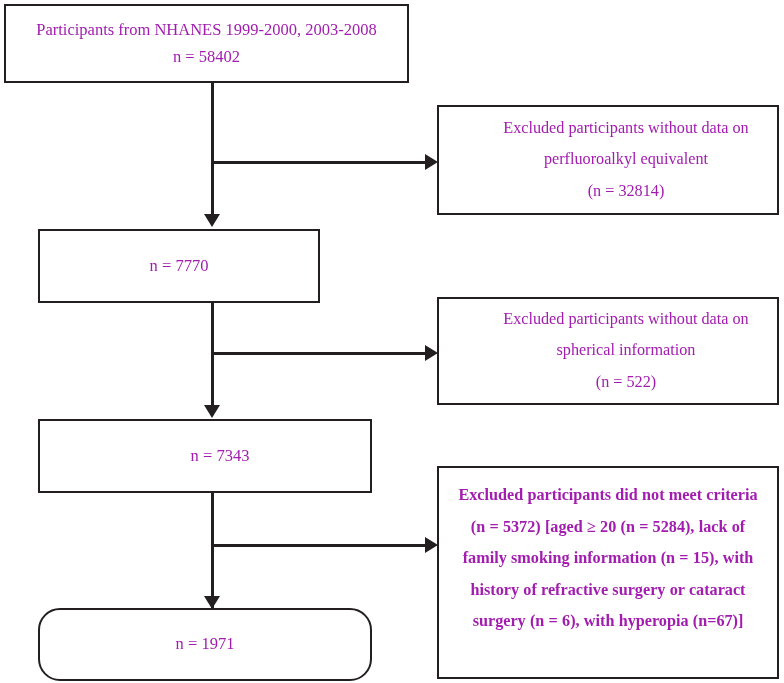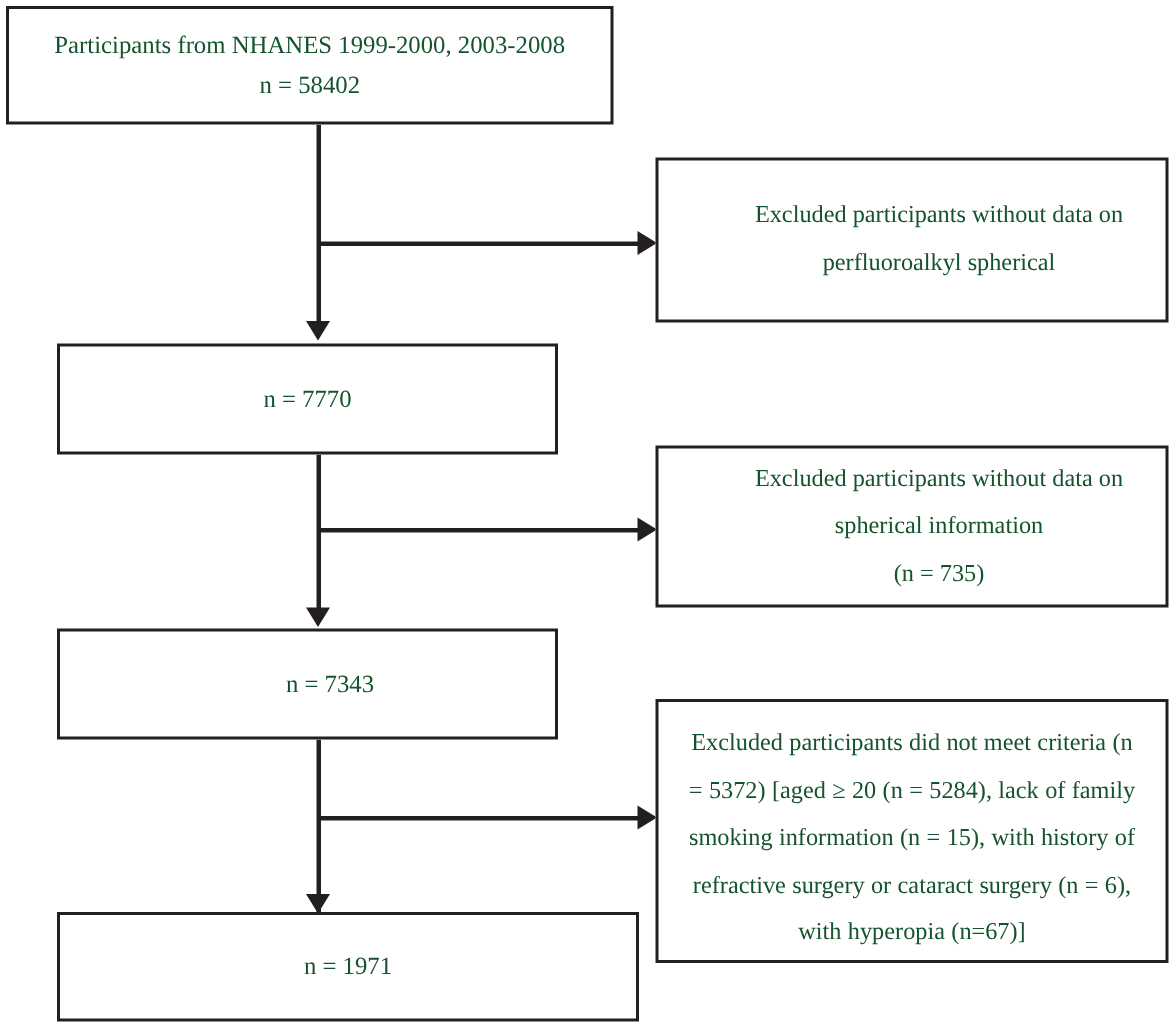--- a/index.html
+++ b/index.html
@@ -6,21 +6,21 @@
     margin: 0;
     padding: 0;
     background: #ffffff;
   }
   #flowchart-canvas {
     position: relative;
     width: 784px;
     height: 683px;
     background: #ffffff;
     font-family: "Liberation Serif", "DejaVu Serif", serif;
-    color: #14532d;
+    color: #a21caf;
     overflow: hidden;
   }
 
   
   .node {
     position: absolute;
     box-sizing: border-box;
     border: 2.5px solid #231f20;
     background: #ffffff;
     display: flex;
@@ -100,50 +100,51 @@
   </div>
 
   <div class="conn conn--v" style="left:211px; top:83px; width:3px; height:133px;"></div>
   <div class="arrow arrow--down" style="left:204px; top:214px;"></div>
 
   <div class="conn conn--h" style="left:213px; top:161px; width:215px; height:3px;"></div>
   <div class="arrow arrow--right" style="left:425px; top:154px;"></div>
 
   <div class="node node--excl" style="left:437px; top:105px; width:342px; height:110px;">
     <span class="line">Excluded participants without data on</span>
-    <span class="line">perfluoroalkyl spherical</span>
+    <span class="line">perfluoroalkyl equivalent</span>
+    <span class="line">(n = 32814)</span>
   </div>
 
-  <div class="node node--main" style="left:38px; top:229px; width:334px; height:74px;">
+  <div class="node node--main" style="left:38px; top:229px; width:282px; height:74px;">
     <span class="line">n = 7770</span>
   </div>
 
   <div class="conn conn--v" style="left:211px; top:303px; width:3px; height:104px;"></div>
   <div class="arrow arrow--down" style="left:204px; top:405px;"></div>
 
   <div class="conn conn--h" style="left:213px; top:352px; width:215px; height:3px;"></div>
   <div class="arrow arrow--right" style="left:425px; top:345px;"></div>
 
   <div class="node node--excl" style="left:437px; top:297px; width:342px; height:108px;">
     <span class="line">Excluded participants without data on</span>
     <span class="line">spherical information</span>
-    <span class="line">(n = 735)</span>
+    <span class="line">(n = 522)</span>
   </div>
 
   <div class="node node--main" style="left:38px; top:419px; width:334px; height:74px;padding-left:30px;">
     <span class="line">n = 7343</span>
   </div>
 
   <div class="conn conn--v" style="left:211px; top:493px; width:3px; height:117px;"></div>
   <div class="arrow arrow--down" style="left:204px; top:596px;"></div>
 
   <div class="conn conn--h" style="left:213px; top:544px; width:215px; height:3px;"></div>
   <div class="arrow arrow--right" style="left:425px; top:537px;"></div>
 
-  <div class="node node--excl node--just" style="left:437px; top:466px; width:342px; height:176px;">
+  <div class="node node--excl node--just" style="left:437px; top:466px; width:342px; height:213px;font-weight:bold;">
     <span class="para">Excluded participants did not meet criteria (n = 5372) [aged ≥ 20 (n = 5284), lack of family smoking information (n = 15), with history of refractive surgery or cataract surgery (n = 6), with hyperopia (n=67)]</span>
   </div>
 
-  <div class="node node--main" style="left:38px; top:608px; width:388px; height:73px;">
+  <div class="node node--main" style="left:38px; top:608px; width:334px; height:73px;border-radius:22px;">
     <span class="line">n = 1971</span>
   </div>
 
 </div>
 
 </body></html>

